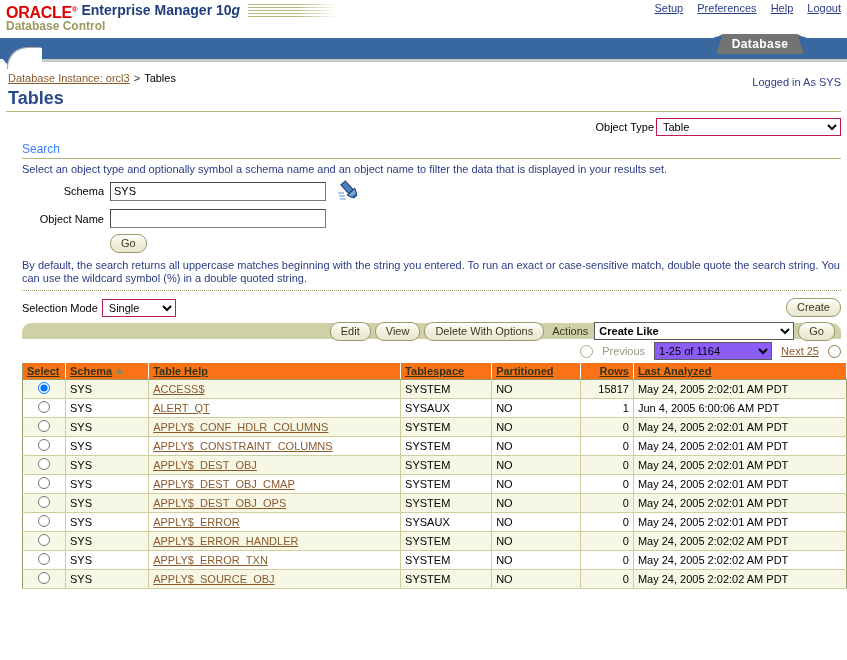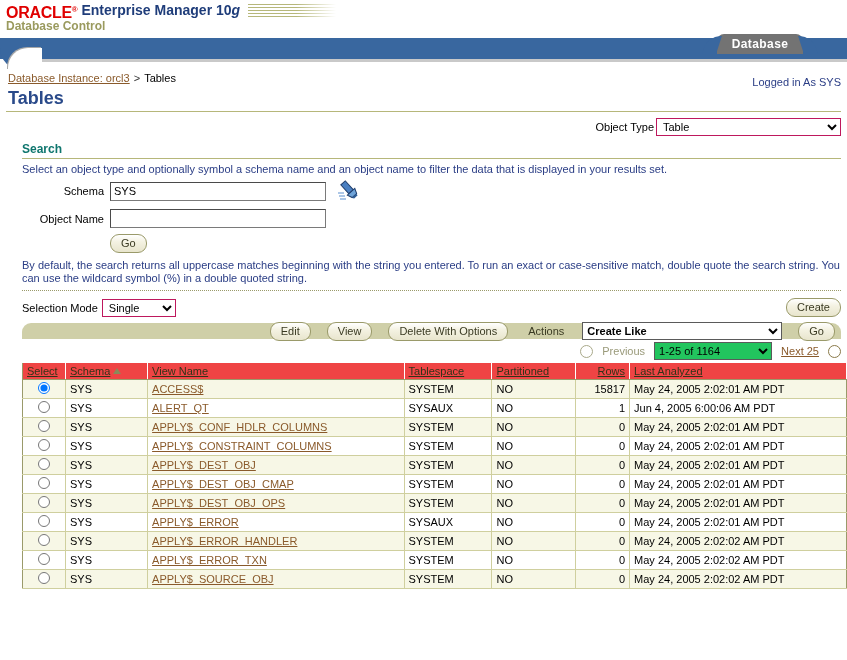--- a/index.html
+++ b/index.html
@@ -191,22 +191,22 @@
     font-size: 11px;
     border: 1px solid #be185d;
     background: #ffffff;
     height: 18px;
     padding: 0 2px;
   }
 
   
   .section-head {
     font-size: 12px;
-    font-weight: bold;
-    color: #0f766e;
+    font-weight: normal;
+    color: #3b82f6;
     padding: 6px 0 2px 22px;
   }
   .section-rule {
     height: 1px;
     background: #b6b77a;
     margin: 0 6px 0 22px;
   }
   .search-desc {
     padding: 4px 0 4px 22px;
     font-size: 11px;
@@ -284,21 +284,21 @@
   
   .toolbar {
     margin: 6px 6px 0 22px;
     height: 16px;
     background: #cfcfa8;
     border-radius: 9px 9px 0 0;
     display: flex;
     align-items: center;
     justify-content: flex-end;
     padding-right: 6px;
-    gap: 16px;
+    gap: 4px;
   }
   .actions-label { font-size: 11px; color: #3a3a22; margin: 0 2px 0 4px; }
   select.actions-select {
     font-family: "Liberation Sans", sans-serif;
     font-size: 11px;
     font-weight: bold;
     width: 200px;
     height: 18px;
     border: 1px solid #5a5a5a;
     background: #fff;
@@ -314,43 +314,43 @@
     font-size: 11px;
   }
   .pager .disabled { color: #9a9a7a; }
   .pager a { color: #8a5a2b; text-decoration: underline; }
   select.pager-select {
     font-family: "Liberation Sans", sans-serif;
     font-size: 11px;
     width: 118px;
     height: 18px;
     border: 1px solid #5a5a5a;
-    background: #22c55e;
+    background: #8b5cf6;
   }
   .circ {
     display: inline-block;
     width: 11px; height: 11px;
     border: 1px solid #a9a98a;
     border-radius: 50%;
     position: relative;
     vertical-align: -1px;
   }
   .circ.act { border-color: #8a7a4a; }
 
   
   table.data {
     margin: 0 0 0 22px;
     width: 825px;
     border-collapse: collapse;
     font-size: 11px;
   }
   table.data th {
-    background: #ef4444;
+    background: #f97316;
     color: #333318;
-    font-weight: normal;
+    font-weight: bold;
     text-align: left;
     padding: 2px 4px;
     border-right: 1px solid #ffffff;
     border-bottom: 1px solid #9a9a6a;
     white-space: nowrap;
   }
   table.data th span.hl {
     text-decoration: underline;
     color: #333318;
   }
@@ -386,20 +386,26 @@
 <body>
 
 <div class="brand-header">
   <div class="brand-line1">
     <span class="oracle-logo"><span>ORACLE</span><span class="oracle-reg">®</span></span>
     <span class="em-title"><span>Enterprise Manager 10</span><span class="ten-g">g</span></span>
     <span class="stripes"></span>
   </div>
   <div class="db-control">Database Control</div>
 
+  <div class="top-links">
+    <a href="#">Setup</a>
+    <a href="#">Preferences</a>
+    <a href="#">Help</a>
+    <a href="#">Logout</a>
+  </div>
 </div>
 
 <div class="banner-wrap">
   <div class="banner"></div>
   <div class="banner-shadow"></div>
   <div class="banner-curve"></div>
   <div class="banner-curve-inner"></div>
   <div class="db-tab">
     <div class="db-tab-l"></div>
     <div class="db-tab-r"></div>
@@ -484,21 +490,21 @@
   </select>
   <a href="#">Next 25</a>
   <span class="circ act"></span>
 </div>
 
 <table class="data">
   <thead>
     <tr>
       <th class="tbl-left-border"><span class="hl">Select</span></th>
       <th><span class="hl">Schema</span><span class="sort-tri"></span></th>
-      <th><span class="hl">View Name</span></th>
+      <th><span class="hl">Table Help</span></th>
       <th><span class="hl">Tablespace</span></th>
       <th><span class="hl">Partitioned</span></th>
       <th class="num"><span class="hl">Rows</span></th>
       <th><span class="hl">Last Analyzed</span></th>
     </tr>
   </thead>
   <tbody>
       <tr class="odd">
         <td class="sel tbl-left-border"><input type="radio" name="rowsel" checked="" style="width: 12px; height: 12px; margin: 0px;"></td>
         <td>SYS</td>

